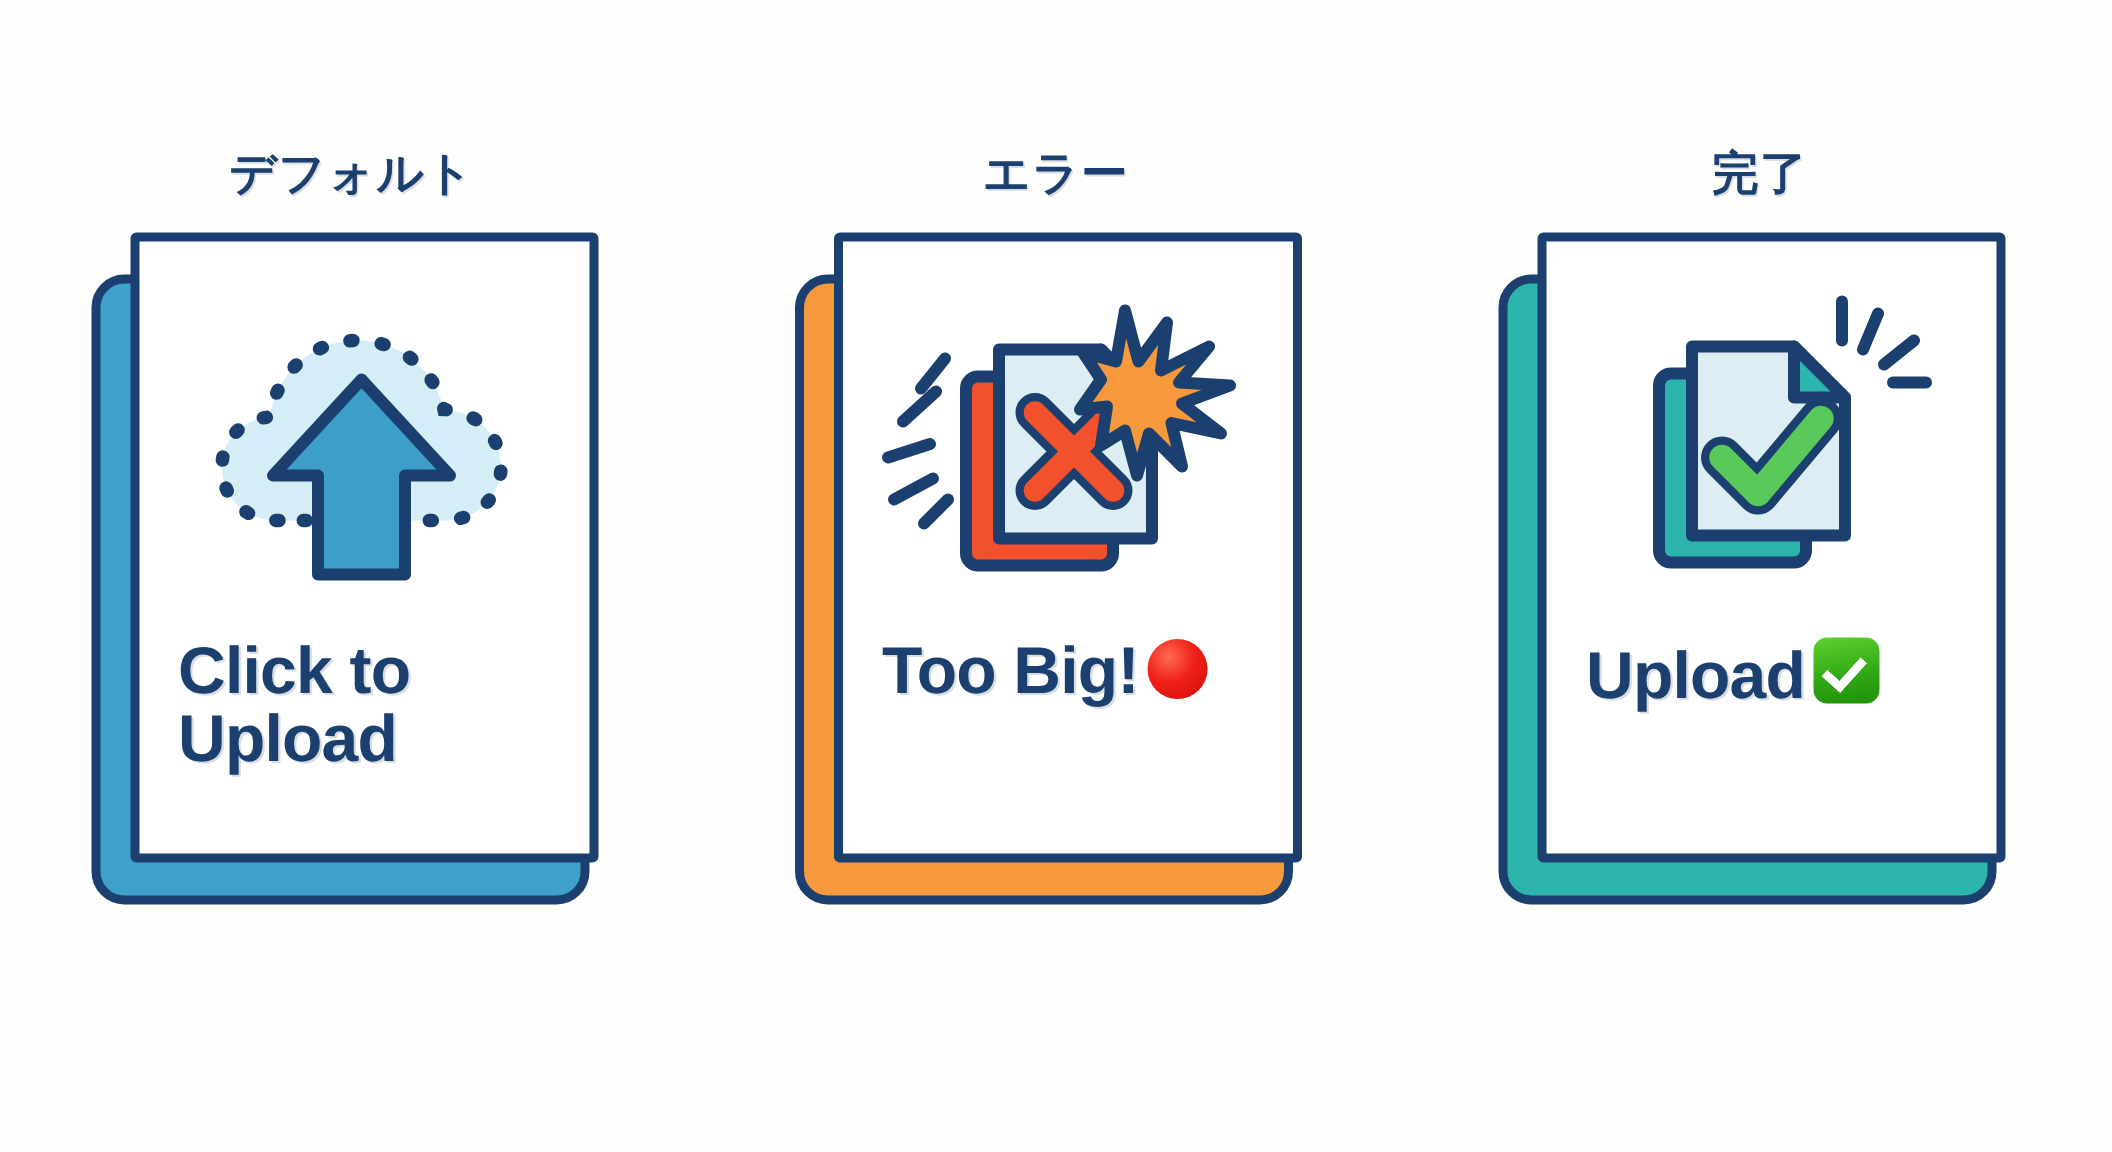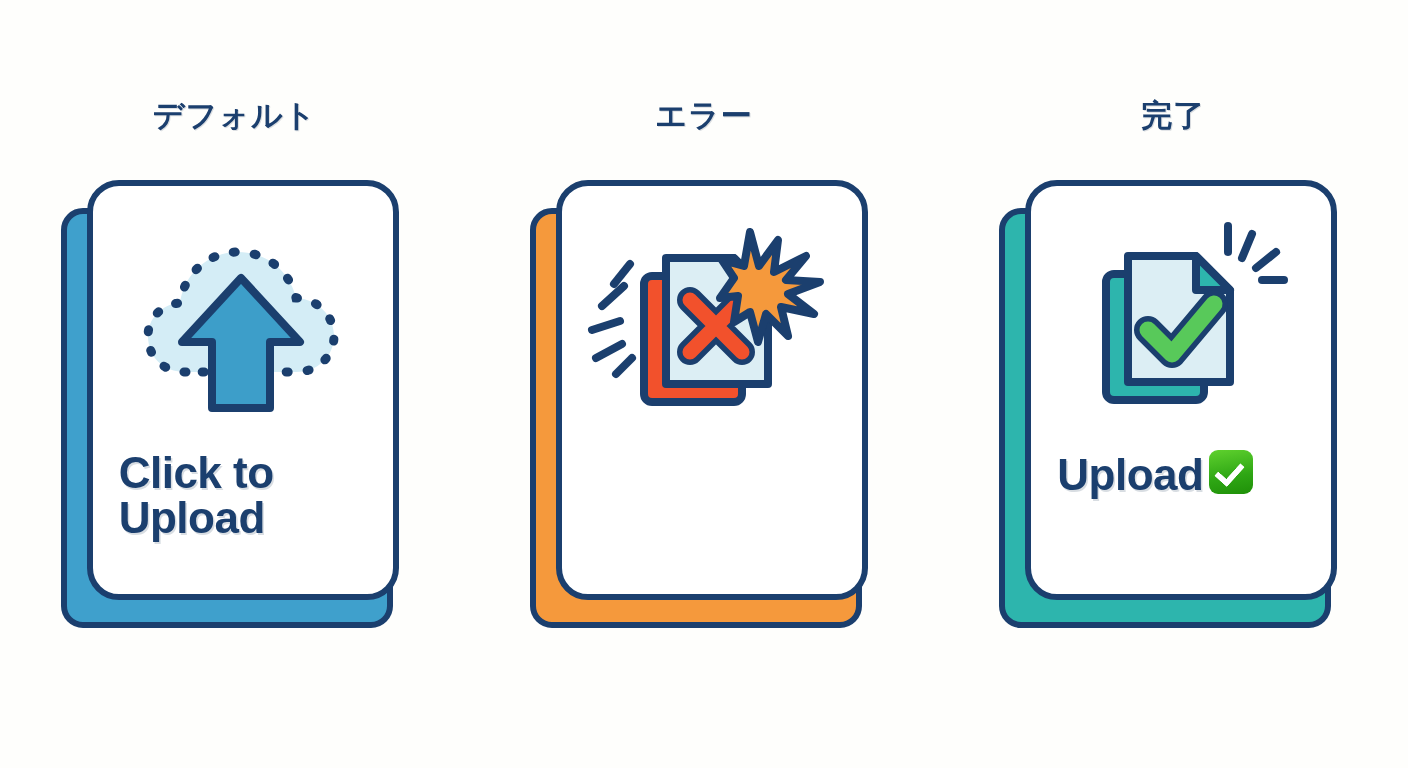--- a/index.html
+++ b/index.html
@@ -40,21 +40,21 @@
     display: flex;
     flex-direction: column;
     align-items: center;
   }
 
   .card-caption {
     font-size: 31px;
     font-weight: 700;
     color: #1b3f6e;
     letter-spacing: 1px;
-    margin-bottom: 46px;
+    margin-bottom: 21px;
     text-shadow: 1px 1px 0 rgba(200,205,210,0.65);
     line-height: 1;
     height: 38px;
     display: flex;
     align-items: center;
   }
 
   
   .card-stack {
     position: relative;
@@ -74,21 +74,21 @@
   }
 
   .card-front {
     position: absolute;
     left: 26px;
     top: 0;
     width: 312px;
     height: 420px;
     background: #ffffff;
     border: 6px solid #1b3f6e;
-    border-radius: 32px;
+    border-radius: 4px;
     box-sizing: border-box;
     display: flex;
     flex-direction: column;
     align-items: flex-end;
     justify-content: flex-start;
     overflow: visible;
     z-index: 3;
   }
 
   .card-art {
@@ -207,20 +207,25 @@
 
               <path d="M84 40 L152 40 L186 74 L186 166 L84 166 Z" fill="#dceef4" stroke="#1b3f6e" stroke-width="8" stroke-linejoin="round"></path>
               <path d="M152 40 L186 74 L152 74 Z" fill="#f2512c" stroke="#1b3f6e" stroke-width="8" stroke-linejoin="round"></path>
 
               <path d="M108 82 L160 134 M160 82 L108 134" stroke="#1b3f6e" stroke-width="26" stroke-linecap="round"></path>
               <path d="M108 82 L160 134 M160 82 L108 134" stroke="#f2512c" stroke-width="15" stroke-linecap="round"></path>
 
               <path d="M168 14 L177 48 L196 22 L192 54 L224 38 L204 62 L238 64 L206 76 L232 96 L199 89 L206 118 L184 96 L176 124 L168 94 L152 104 L156 78 L138 80 L152 60 L140 42 L162 48 Z" fill="#f5993c" stroke="#1b3f6e" stroke-width="8" stroke-linejoin="round"></path>
             </svg>
           </div>
+          <div class="card-label">
+            <span class="label-line">
+              <span>Too Big!</span><span class="inline-badge"><span class="red-dot"></span></span>
+            </span>
+          </div>
         </div>
       </div>
     </div>
 
     <div class="card-block">
       <div class="card-caption">完了</div>
       <div class="card-stack">
         <div class="card-back" style="background:#2db5ad;"></div>
         <div class="card-front">
           <div class="card-art">

